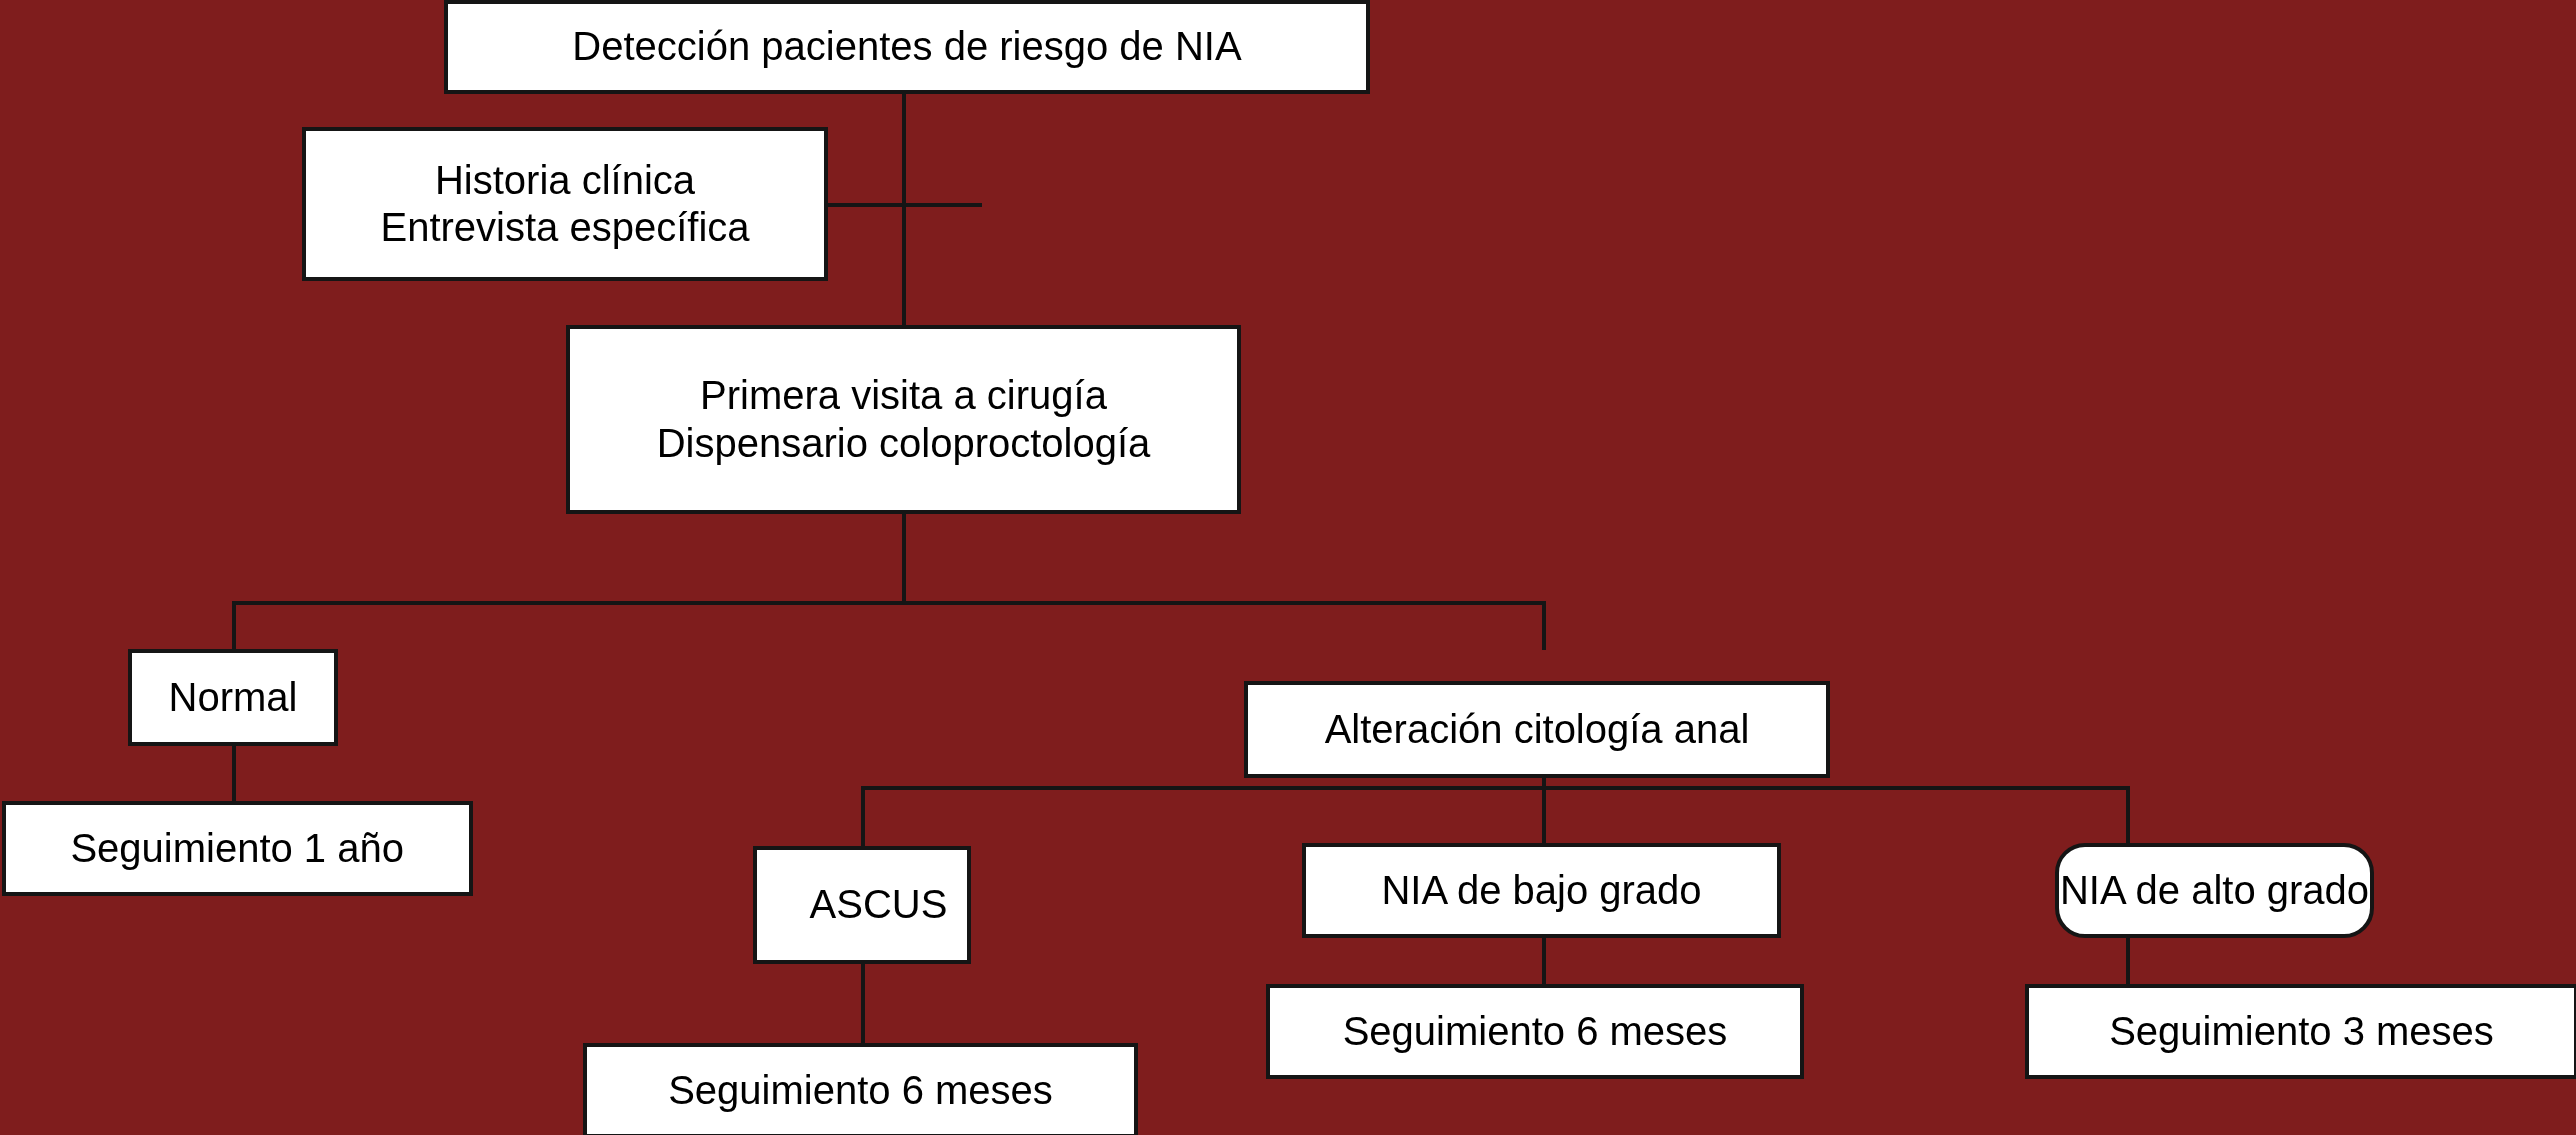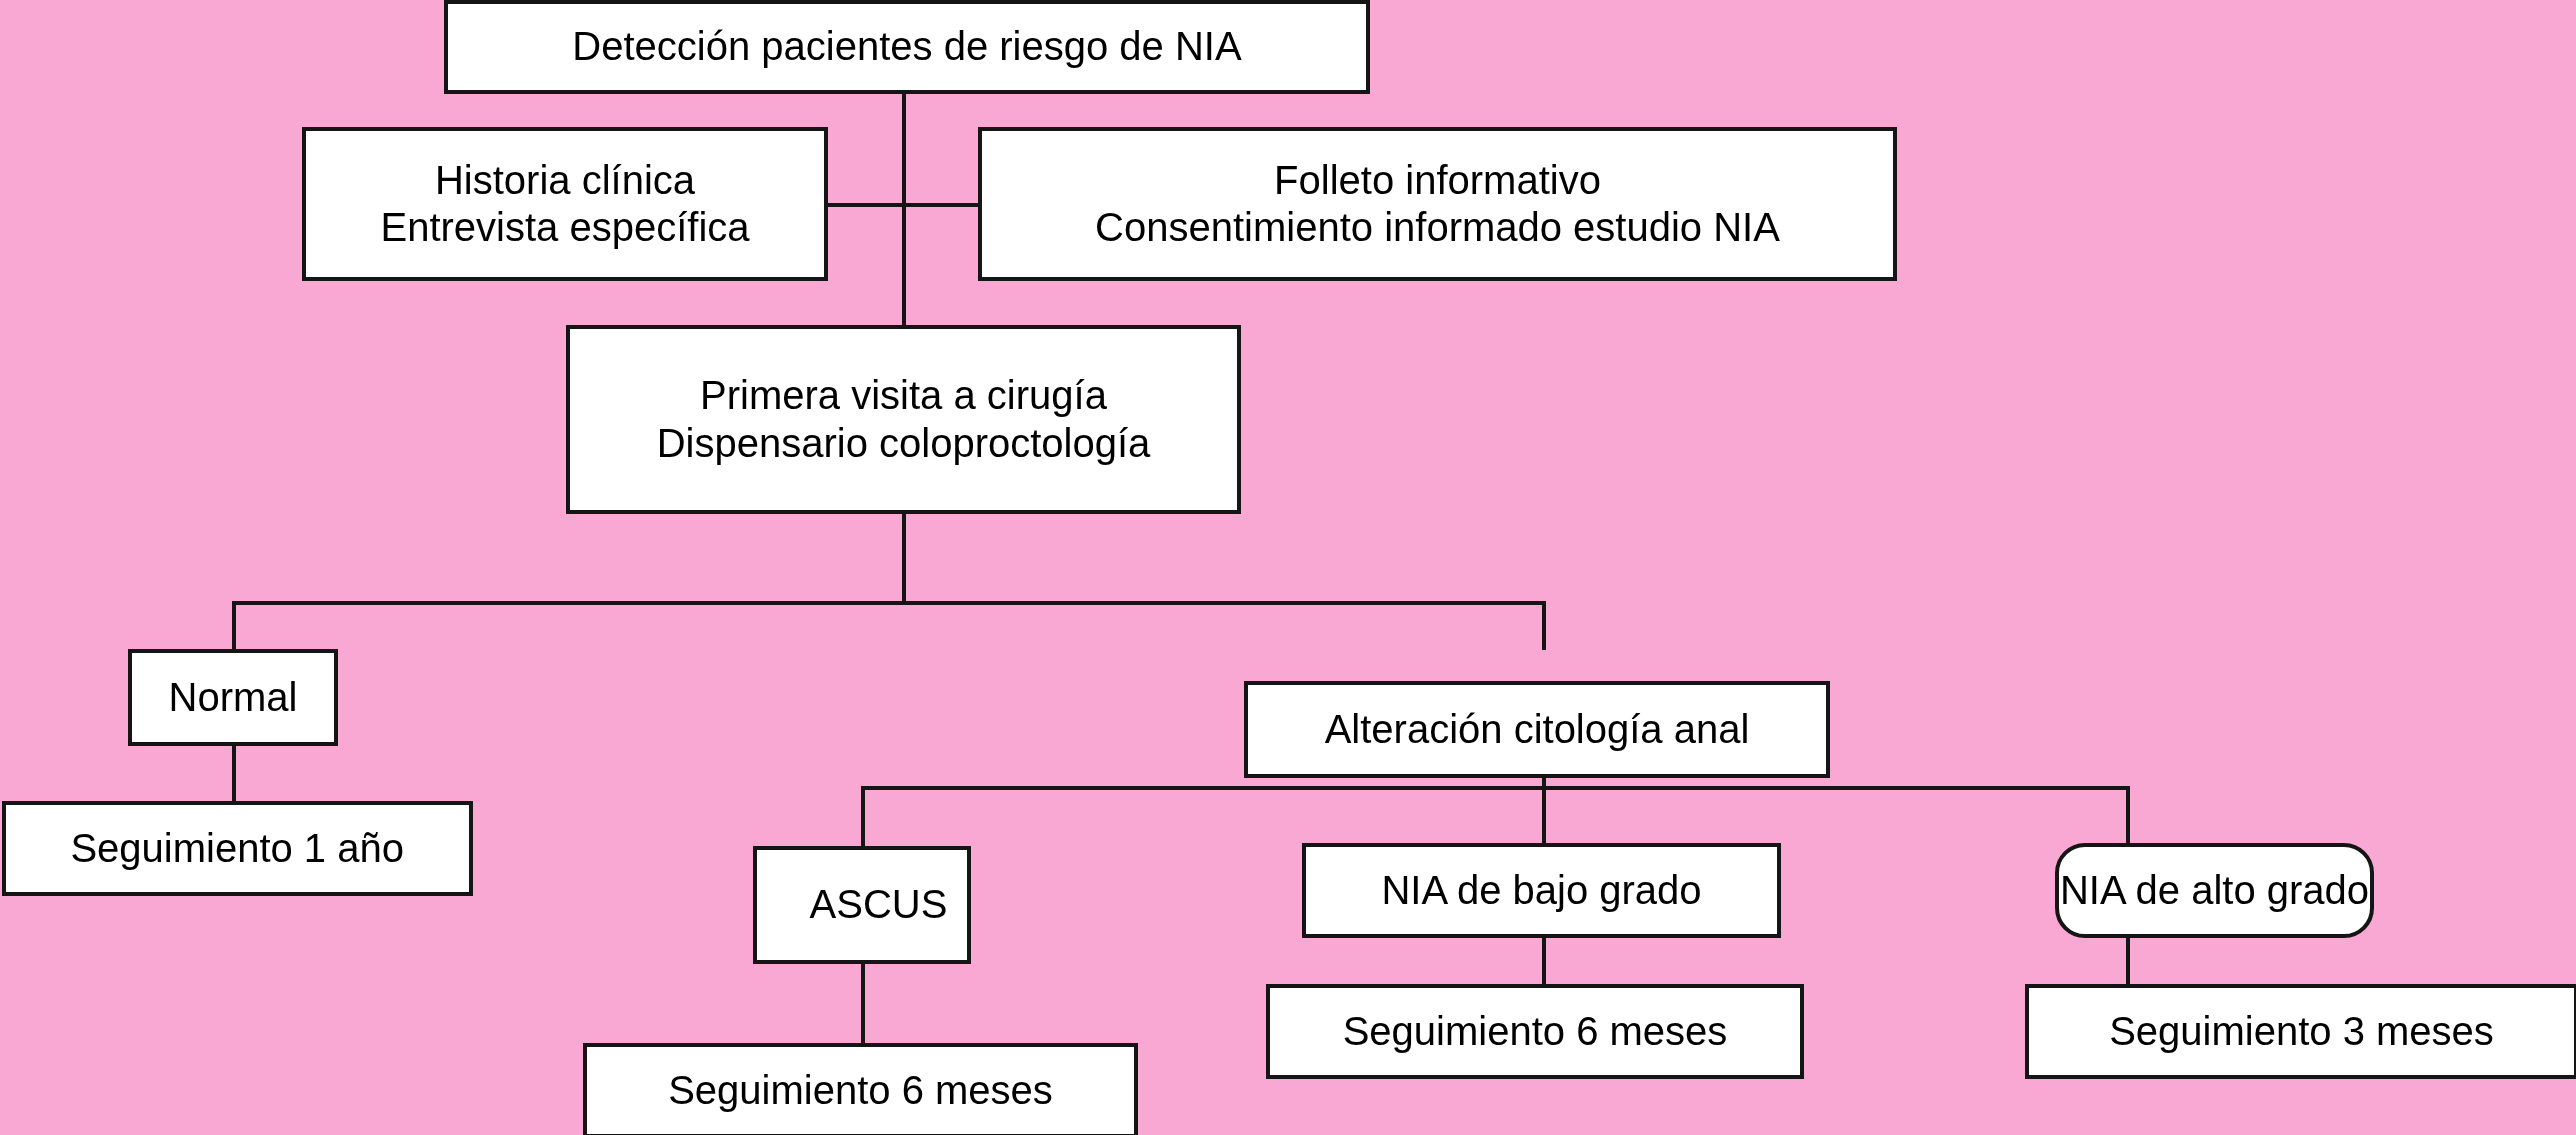--- a/index.html
+++ b/index.html
@@ -5,21 +5,21 @@
 <style>
   html, body {
     margin: 0;
     padding: 0;
     background: #ffffff;
   }
   #canvas {
     position: relative;
     width: 2576px;
     height: 1136px;
-    background: #f9a8d4;
+    background: #7f1d1d;
     overflow: hidden;
     font-family: "Liberation Sans", "DejaVu Sans", sans-serif;
   }
   .node {
     position: absolute;
     box-sizing: border-box;
     border: 4.3px solid #151515;
     background: #ffffff;
     display: flex;
     flex-direction: column;
@@ -83,24 +83,20 @@
 
   <div class="node" style="left:444px; top:0px; width:926px; height:94px;">
     <span>Detección pacientes de riesgo de NIA</span>
   </div>
 
   <div class="node" style="left:302px; top:127px; width:526px; height:154px;">
     <span>Historia clínica</span>
     <span class="line2">Entrevista específica</span>
   </div>
 
-  <div class="node" style="left:978px; top:127px; width:919px; height:154px;">
-    <span>Folleto informativo</span>
-    <span class="line2">Consentimiento informado estudio NIA</span>
-  </div>
 
   <div class="node" style="left:566px; top:325px; width:675px; height:189px;">
     <span>Primera visita a cirugía</span>
     <span class="line2">Dispensario coloproctología</span>
   </div>
 
   <div class="node" style="left:128px; top:649px; width:210px; height:97px;text-align:center;">
     <span>Normal</span>
   </div>
 

